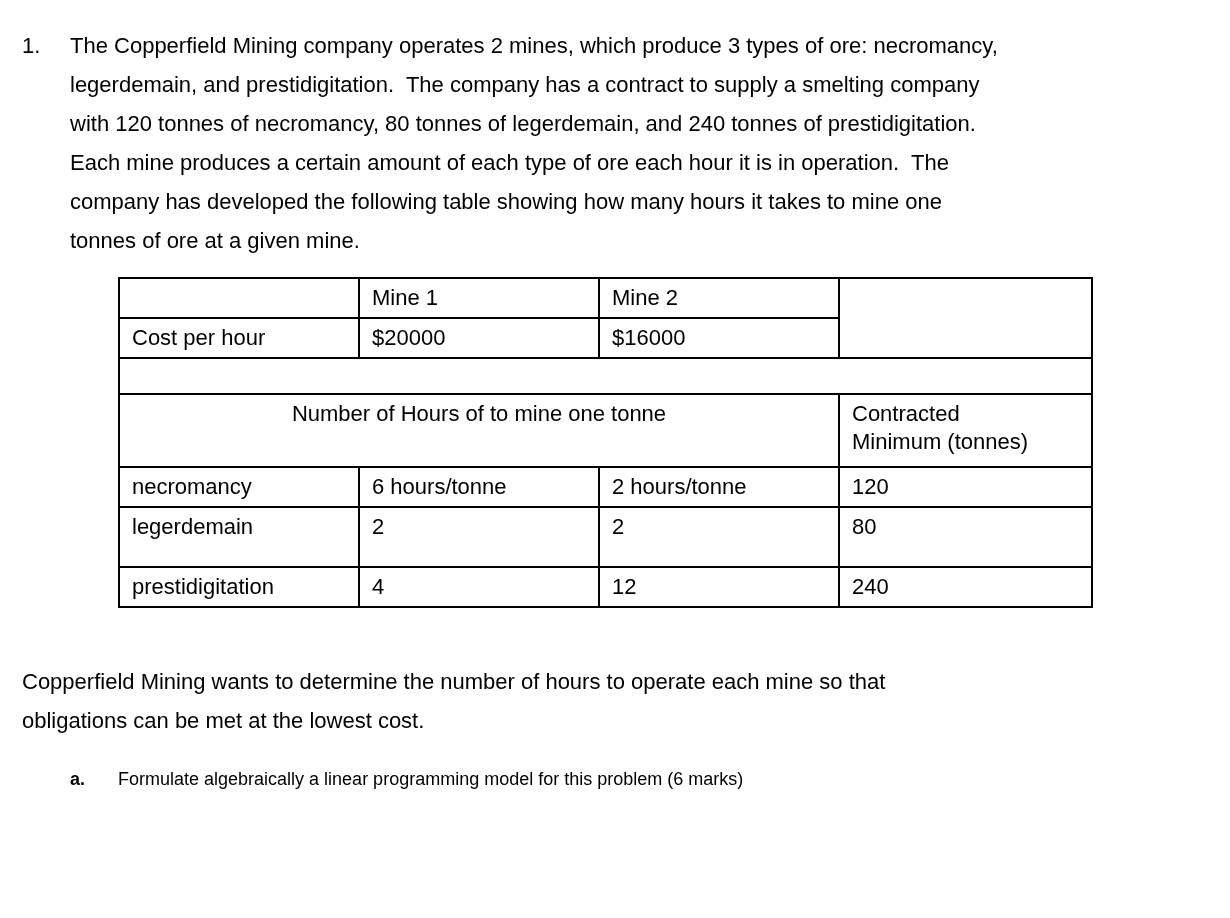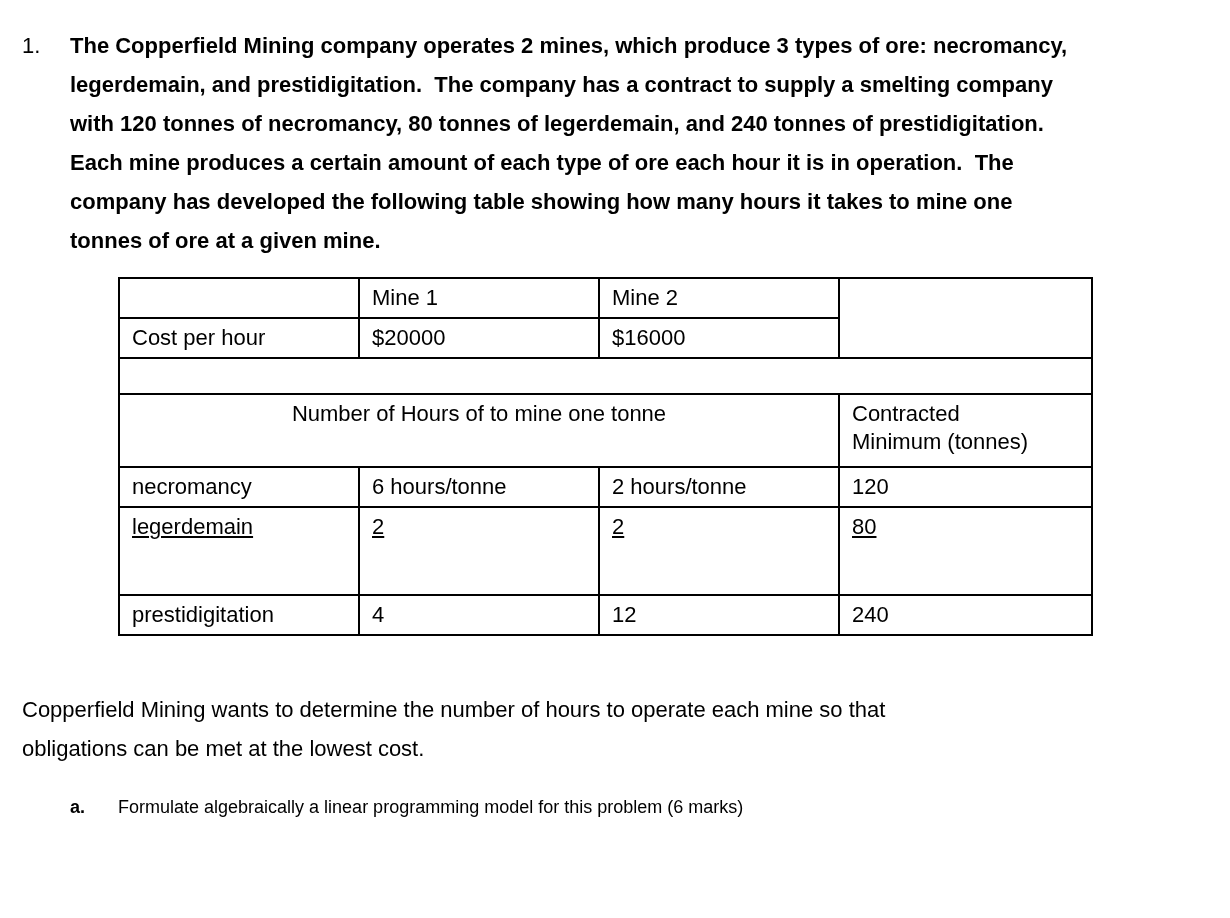--- a/index.html
+++ b/index.html
@@ -22,21 +22,21 @@
     position: relative;
     padding-left: 48px;
     font-size: 22px;
     line-height: 39px;
   }
   .problem-number {
     position: absolute;
     left: 0;
     top: 0;
   }
-  .pline { white-space: pre; font-weight: bold; }
+  .pline { white-space: pre; }
 
   
   .ore-table {
     border-collapse: collapse;
     table-layout: fixed;
     width: 973px;
     margin: 17px 0 0 96px;
     font-size: 22px;
   }
   .ore-table td {
@@ -44,21 +44,21 @@
     padding: 5px 12px;
     vertical-align: top;
     line-height: 28px;
     overflow: hidden;
   }
   tr.r-mines   { height: 39px; }
   tr.r-cost    { height: 39px; }
   tr.r-spacer  { height: 36px; }
   tr.r-hours   { height: 73px; }
   tr.r-ore     { height: 39px; }
-  tr.r-ore-tall{ height: 88px; text-decoration: underline; }
+  tr.r-ore-tall{ height: 60px; }
   tr.r-ore-last{ height: 38px; }
   .center { text-align: center; }
 
   
   .objective {
     margin-top: 54px;
     font-size: 22px;
     font-weight: normal;
     line-height: 39px;
   }

